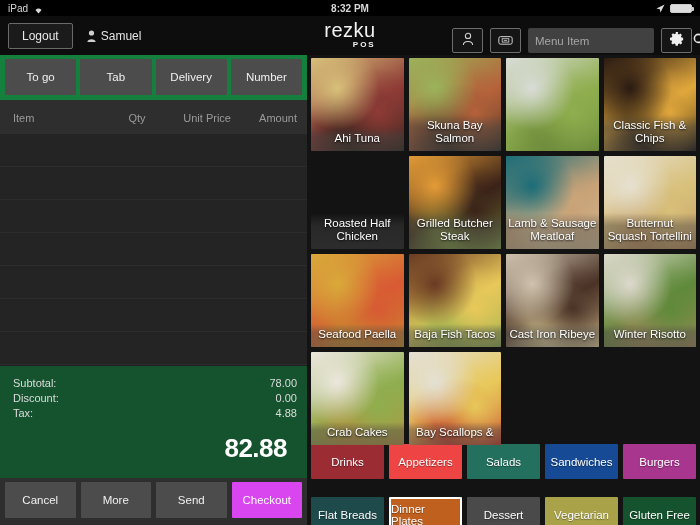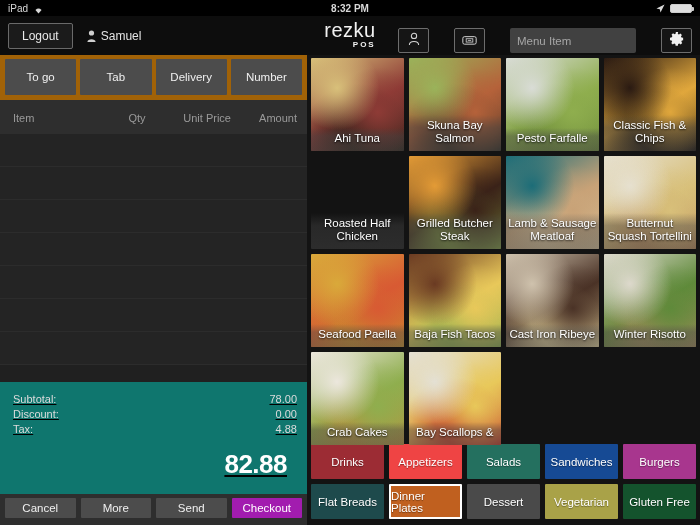--- a/index.html
+++ b/index.html
@@ -34,41 +34,41 @@
     border: 1px solid #6a6a6a; background: #1b1b1b; color: #e9e9e9;
     font-size: 12px; padding: 5px 13px; border-radius: 2px;
   }
   .user-chip { display: flex; align-items: center; gap: 5px; color: #e4e4e4; font-size: 12px; margin-left: 6px; }
   .person-glyph { width: 9px; height: 12px; display: inline-block; }
 
   .brand { position: absolute; left: 50%; transform: translateX(-50%); text-align: right; color: #f2f2f2; }
   .brand-name { font-size: 20px; letter-spacing: 0.5px; line-height: 19px; font-weight: 300; }
   .brand-sub { font-size: 8px; letter-spacing: 2px; font-weight: bold; line-height: 10px; }
 
-  .hdr-right { margin-left: auto; display: flex; align-items: center; gap: 25px; margin-top: 10px; }
+  .hdr-right { margin-left: auto; display: flex; align-items: center; gap: 7px; margin-top: 10px; }
   .icon-box {
     width: 31px; height: 25px; border: 1px solid #6d6d6d; background: #151515;
     display: flex; align-items: center; justify-content: center; border-radius: 2px;
   }
   .searchbox {
     width: 126px; height: 25px; background: #414141; border-radius: 2px;
     display: flex; align-items: center; padding: 0 7px; gap: 4px;
   }
   .searchbox input {
     flex: 1; background: transparent; border: none; outline: none;
     color: #ddd; font-size: 11.5px; font-family: "Liberation Sans", sans-serif;
   }
   .searchbox input::placeholder { color: #a6a6a6; }
 
   
   .body { display: flex; height: 470px; }
 
   
   .order-panel { width: 307px; background: #202020; display: flex; flex-direction: column; }
-  .order-tabs { display: flex; background: #a16207; padding: 4px 5px 5px 5px; gap: 4px; align-items: center; }
+  .order-tabs { display: flex; background: #15803d; padding: 4px 5px 5px 5px; gap: 4px; align-items: center; }
   .otab {
     flex: 1; background: #4c4c4c; color: #f0f0f0; font-size: 11.5px;
     text-align: center; padding: 12px 0; border-radius: 1px;
   }
   .col-head {
     display: flex; color: #9a9a9a; font-size: 11px;
     padding: 12px 10px 10px 13px; background: #2e2e2e;
   }
   .c-item { flex: 1; }
   .c-qty { width: 44px; text-align: center; }
@@ -77,50 +77,50 @@
 
   .items { flex: 1; overflow: hidden; }
   .orow {
     display: flex; align-items: center; color: #f2f2f2; font-size: 12px;
     padding: 9px 10px 9px 13px; border-bottom: 1px solid #2c2c2c;
     background: #242424; min-height: 33px;
   }
   .orow.mod { color: #cf9a3f; padding-left: 26px; background: #242424; }
   .orow .c-item { line-height: 14px; }
 
-  .totals { padding: 10px 10px 6px 13px; background: #0f766e; text-decoration: underline; }
+  .totals { padding: 10px 10px 6px 13px; background: #14532d; }
   .trow { display: flex; font-size: 11px; color: #dcdcdc; line-height: 15px; }
   .trow .lbl { flex: 1; }
   .trow .val { text-align: right; }
   .grand { text-align: right; color: #fff; font-size: 26px; font-weight: bold; padding: 12px 10px 8px 0; letter-spacing: -0.5px; }
 
   .actions { display: flex; gap: 5px; padding: 4px 5px 7px 5px; background: #2e2e2e; }
   .act {
     flex: 1; background: #4c4c4c; color: #f0f0f0; font-size: 11.5px;
-    text-align: center; padding: 4px 0; border-radius: 1px;
-  }
-  .act.primary { background: #a21caf; color: #fff; }
+    text-align: center; padding: 12px 0; border-radius: 1px;
+  }
+  .act.primary { background: #d946ef; color: #fff; }
 
   
   .menu-panel { flex: 1; background: #131313; display: flex; flex-direction: column; padding: 3px 4px 0 4px; }
   .grid { display: grid; grid-template-columns: repeat(4, 1fr); gap: 5px; height: 382px; align-content: start; }
   .tile {
     position: relative; height: 93px; overflow: hidden; border-radius: 1px;
     display: flex; align-items: flex-end; 
   }
   .tile .ph { position: absolute; inset: 0; }
   .tile .cap {
     position: relative; z-index: 2; width: 100%; text-align: center; color: #fff;
     font-size: 11.5px; line-height: 13px; padding: 4px 2px 6px 2px;
     text-shadow: 0 1px 2px rgba(0,0,0,.85);
     background: linear-gradient(to bottom, rgba(60,60,60,0) 0%, rgba(70,70,70,.42) 35%, rgba(70,70,70,.5) 100%);
   }
 
   .cats { padding: 4px 0 6px 0; }
-  .catrow { display: grid; grid-template-columns: repeat(5, 1fr); gap: 5px; margin-bottom: 5px; }
+  .catrow { display: grid; grid-template-columns: repeat(5, 1fr); gap: 5px; margin-bottom: 18px; }
   .cat {
     height: 35px; display: flex; align-items: center; justify-content: center;
     color: #fff; font-size: 11.5px; border-radius: 1px; border: 2px solid transparent;
     text-shadow: 0 1px 1px rgba(0,0,0,.4);
   }
   .cat.sel { border-color: #ffffff; }
 </style>
 </head>
 <body>
 
@@ -292,21 +292,20 @@
           <div class="tile">
             <div class="ph" style="background: radial-gradient(circle at 28% 32%, rgb(216, 192, 122) 0%, rgba(0, 0, 0, 0) 46%), radial-gradient(circle at 72% 58%, rgb(142, 59, 54) 0%, rgba(0, 0, 0, 0) 52%), radial-gradient(circle at 50% 88%, rgb(42, 32, 24) 0%, rgba(0, 0, 0, 0) 60%), linear-gradient(150deg, rgb(216, 192, 122) 0%, rgb(142, 59, 54) 55%, rgb(42, 32, 24) 100%);"></div>
             <div class="cap">Ahi Tuna</div>
           </div>
           <div class="tile">
             <div class="ph" style="background: radial-gradient(circle at 28% 32%, rgb(154, 179, 90) 0%, rgba(0, 0, 0, 0) 46%), radial-gradient(circle at 72% 58%, rgb(181, 98, 58) 0%, rgba(0, 0, 0, 0) 52%), radial-gradient(circle at 50% 88%, rgb(47, 42, 34) 0%, rgba(0, 0, 0, 0) 60%), linear-gradient(150deg, rgb(154, 179, 90) 0%, rgb(181, 98, 58) 55%, rgb(47, 42, 34) 100%);"></div>
             <div class="cap">Skuna Bay Salmon</div>
           </div>
           <div class="tile">
             <div class="ph" style="background: radial-gradient(circle at 28% 32%, rgb(217, 220, 214) 0%, rgba(0, 0, 0, 0) 46%), radial-gradient(circle at 72% 58%, rgb(143, 174, 78) 0%, rgba(0, 0, 0, 0) 52%), radial-gradient(circle at 50% 88%, rgb(108, 138, 58) 0%, rgba(0, 0, 0, 0) 60%), linear-gradient(150deg, rgb(217, 220, 214) 0%, rgb(143, 174, 78) 55%, rgb(108, 138, 58) 100%);"></div>
-            <div class="cap">Pesto Farfalle</div>
           </div>
           <div class="tile">
             <div class="ph" style="background: radial-gradient(circle at 28% 32%, rgb(42, 26, 18) 0%, rgba(0, 0, 0, 0) 46%), radial-gradient(circle at 72% 58%, rgb(224, 167, 60) 0%, rgba(0, 0, 0, 0) 52%), radial-gradient(circle at 50% 88%, rgb(22, 16, 11) 0%, rgba(0, 0, 0, 0) 60%), linear-gradient(150deg, rgb(42, 26, 18) 0%, rgb(224, 167, 60) 55%, rgb(22, 16, 11) 100%);"></div>
             <div class="cap">Classic Fish &amp; Chips</div>
           </div>
           <div class="tile">
             <div class="ph"></div>
             <div class="cap">Roasted Half Chicken</div>
           </div>
           <div class="tile">

